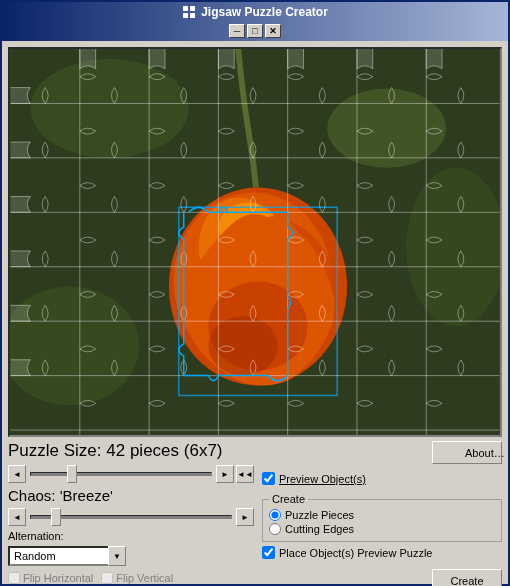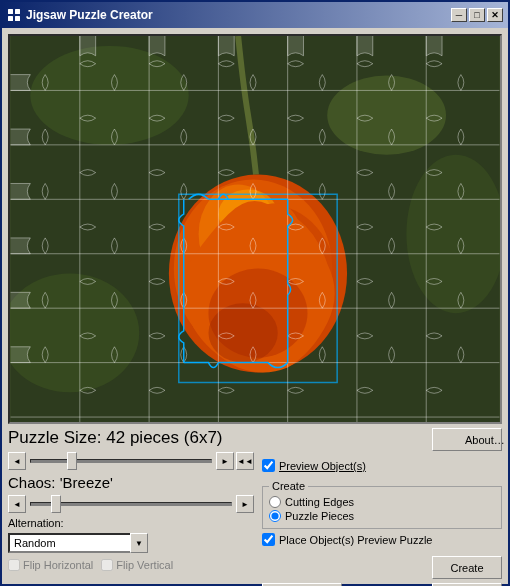--- a/index.html
+++ b/index.html
@@ -24,22 +24,23 @@
 
     .title-bar {
       background: linear-gradient(to right, #0a246a, #a6b5d7);
       color: white;
       font-weight: bold;
       font-size: 12px;
       padding: 3px 5px;
       display: flex;
       align-items: center;
       justify-content: space-between;
-      height: 26px;
+      height: 39px;
       flex-shrink: 0;
+      flex-direction: column;
     }
 
     .title-bar-title {
       display: flex;
       align-items: center;
       gap: 5px;
     }
 
     .title-bar-icon {
       width: 14px;
@@ -180,21 +181,21 @@
       align-items: center;
       gap: 4px;
     }
 
     .dropdown-wrapper {
       position: relative;
       display: inline-block;
     }
 
     .dropdown-wrapper select {
-      width: 140px;
+      width: 118px;
       height: 20px;
       font-size: 11px;
       padding: 1px 4px;
       background: white;
       border: 2px inset #808080;
       appearance: none;
       -webkit-appearance: none;
       padding-right: 18px;
     }
 
@@ -576,26 +577,26 @@
         </div>
 
         <div class="preview-checkbox-row">
           <input type="checkbox" checked="" style="">
           <span>Preview Object(s)</span>
         </div>
 
         <fieldset class="group-box">
           <legend>Create</legend>
           <div class="radio-row">
+            <input type="radio" name="create" checked="" style="">
+            <span>Puzzle Pieces</span>
+          </div>
+          <div class="radio-row">
             <input type="radio" name="create" style="">
             <span>Cutting Edges</span>
-          </div>
-          <div class="radio-row">
-            <input type="radio" name="create" checked="" style="">
-            <span>Puzzle Pieces</span>
           </div>
         </fieldset>
 
         <div class="place-checkbox-row">
           <input type="checkbox" checked="" style="">
           <span>Place Object(s) Preview Puzzle</span>
         </div>
 
         <div class="bottom-buttons">
           <button class="btn randomize-btn">Randomize</button>

